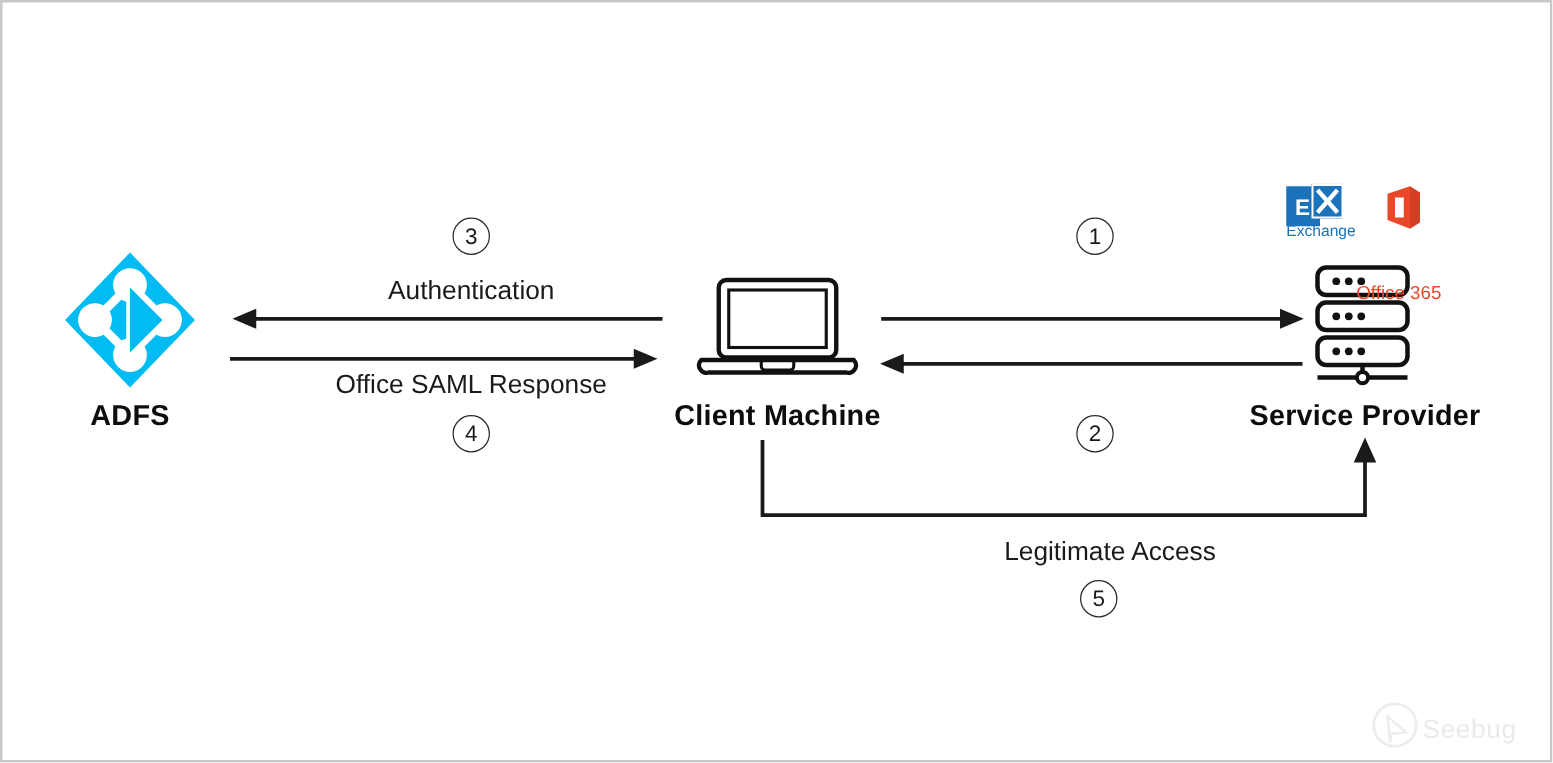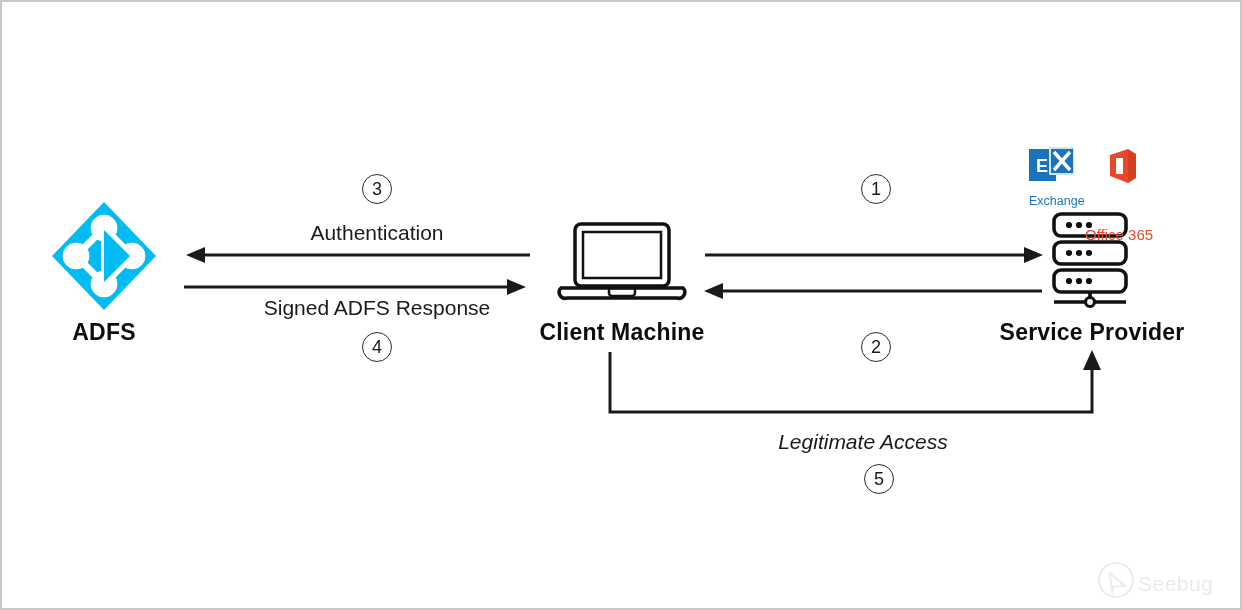--- a/index.html
+++ b/index.html
@@ -137,21 +137,21 @@
       <rect x="1" y="2" width="27" height="32" fill="#1b74bb"></rect>
       <rect x="21" y="0" width="25" height="28" fill="#1b74bb"></rect>
       <text x="8" y="25" font-family="Liberation Sans, sans-serif" font-size="18" font-weight="bold" fill="#ffffff">E</text>
       <g stroke="#ffffff" stroke-width="3.4" fill="none">
         <line x1="26" y1="5" x2="42" y2="23"></line>
         <line x1="42" y1="5" x2="26" y2="23"></line>
       </g>
       <rect x="22" y="1" width="24" height="26" fill="none" stroke="#ffffff" stroke-width="1.6"></rect>
     </svg>
   </div>
-  <div class="logo-caption exchange-caption" style="left:1027px; top:192px;">Exchange</div>
+  <div class="logo-caption exchange-caption" style="left:1027px; top:176px;">Exchange</div>
 
   <div class="abs" style="left:1104px; top:145px;">
     <svg width="34" height="38" viewBox="0 0 34 38">
       <path d="M4 8 L22 2 L22 36 L4 29 Z" fill="#e8472a"></path>
       <path d="M22 2 L30 7 L30 31 L22 36 Z" fill="#d23f22"></path>
       <rect x="10" y="11" width="7" height="16" fill="#ffffff"></rect>
     </svg>
   </div>
   <div class="logo-caption o365-caption" style="left:1083px; top:180px;margin-top:44px;">Office 365</div>
 
@@ -179,30 +179,30 @@
       <polygon points="4,13 23,5 23,21" fill="#1a1a1a"></polygon>
     </svg>
   </div>
 
   <div class="abs" style="left:180px; top:272px;">
     <svg width="350" height="26" viewBox="0 0 350 26">
       <line x1="2" y1="13" x2="328" y2="13" stroke="#1a1a1a" stroke-width="3"></line>
       <polygon points="344,13 325,5 325,21" fill="#1a1a1a"></polygon>
     </svg>
   </div>
-  <div class="flow-label" style="left:205px; top:294px; width:340px;">Signed ADFS Response</div>
+  <div class="flow-label" style="left:205px; top:294px; width:340px;">Office SAML Response</div>
   <div class="step" style="left:360px; top:330px;">4</div>
 
   <div class="abs" style="left:598px; top:344px;">
     <svg width="510" height="80" viewBox="0 0 510 80">
       <polyline points="10,6 10,66 492,66 492,22" fill="none" stroke="#1a1a1a" stroke-width="3"></polyline>
       <polygon points="492,4 483,24 501,24" fill="#1a1a1a"></polygon>
     </svg>
   </div>
-  <div class="flow-label" style="left:686px; top:428px; width:350px;font-style:italic;">Legitimate Access</div>
+  <div class="flow-label" style="left:711px; top:428px; width:350px;">Legitimate Access</div>
   <div class="step" style="left:862px; top:462px;">5</div>
 
   <div class="abs" style="left:1094px; top:558px;">
     <svg width="40" height="40" viewBox="0 0 40 40">
       <circle cx="20" cy="20" r="17" fill="none" stroke="#ededed" stroke-width="2.2"></circle>
       <path d="M14 13 L29 26 L17 27 L16 33 Z" fill="none" stroke="#ededed" stroke-width="2.2" stroke-linejoin="round"></path>
     </svg>
   </div>
   <div class="watermark-text" style="left:1136px; top:570px;">Seebug</div>
 

